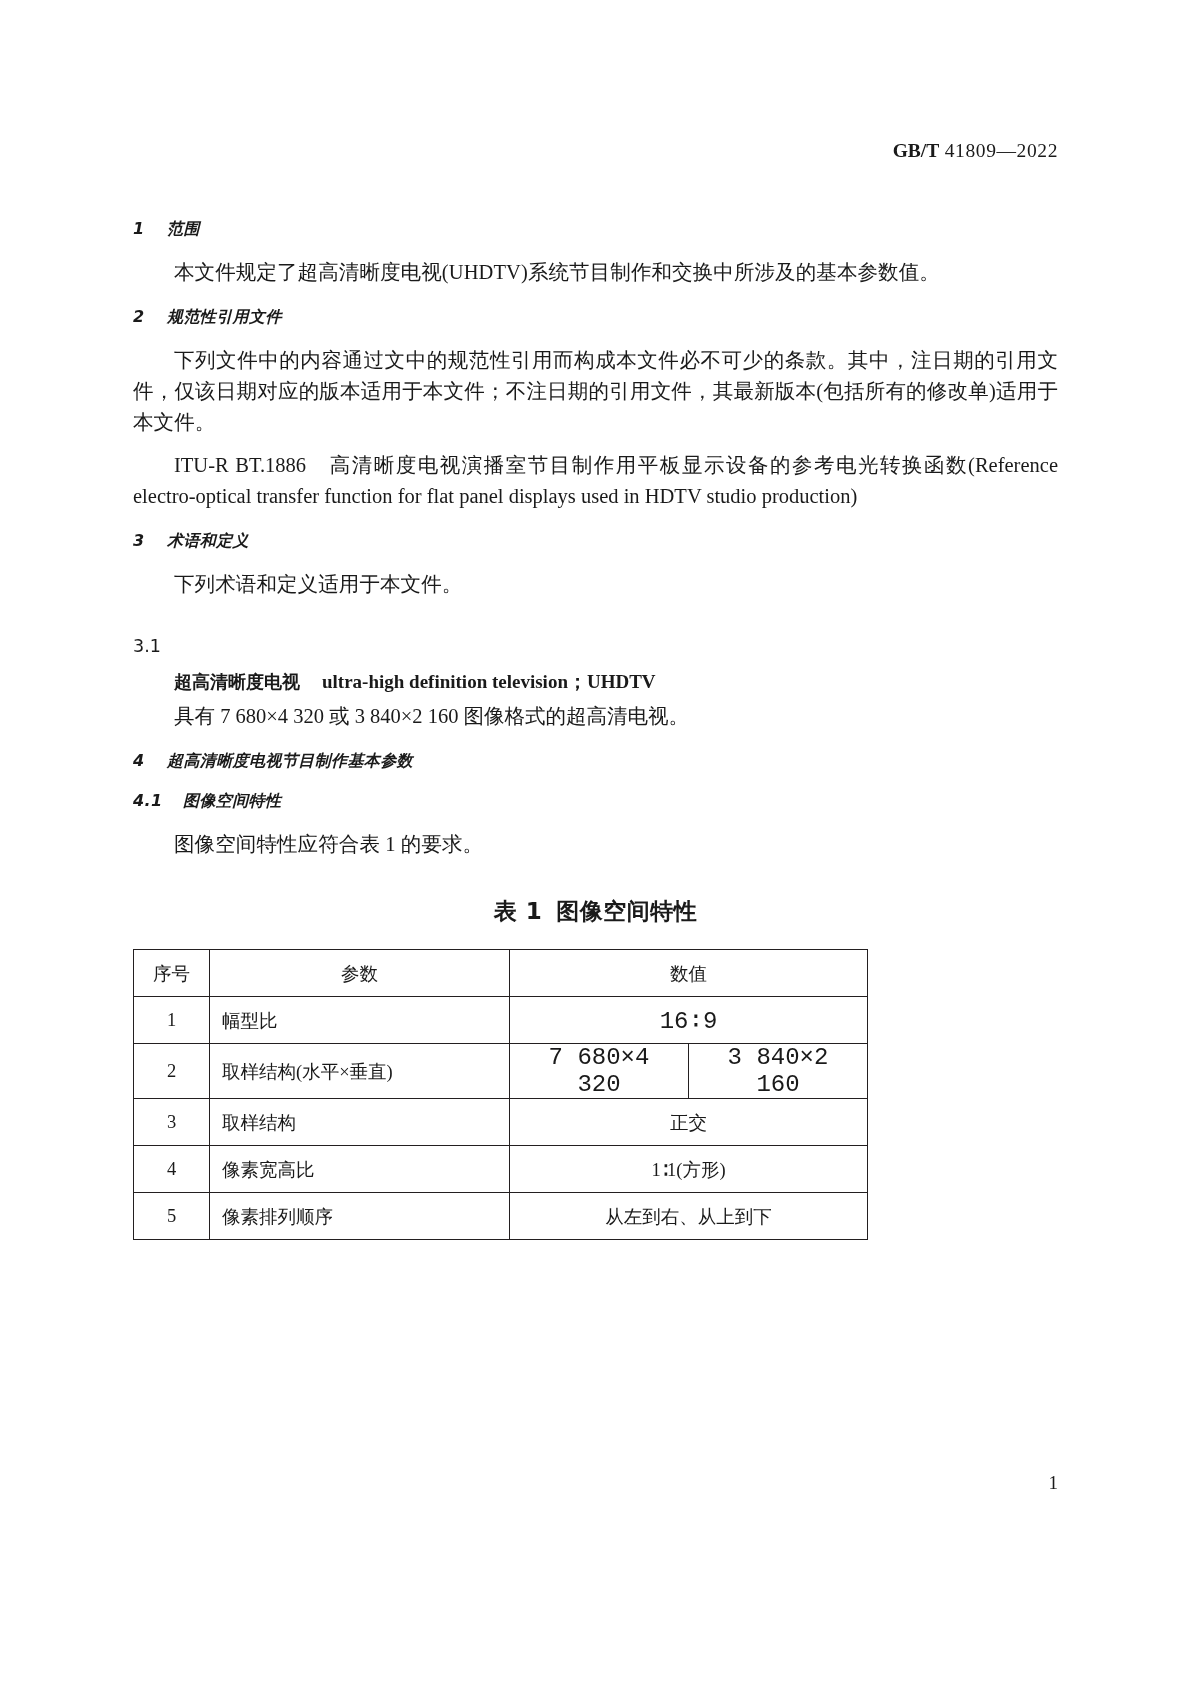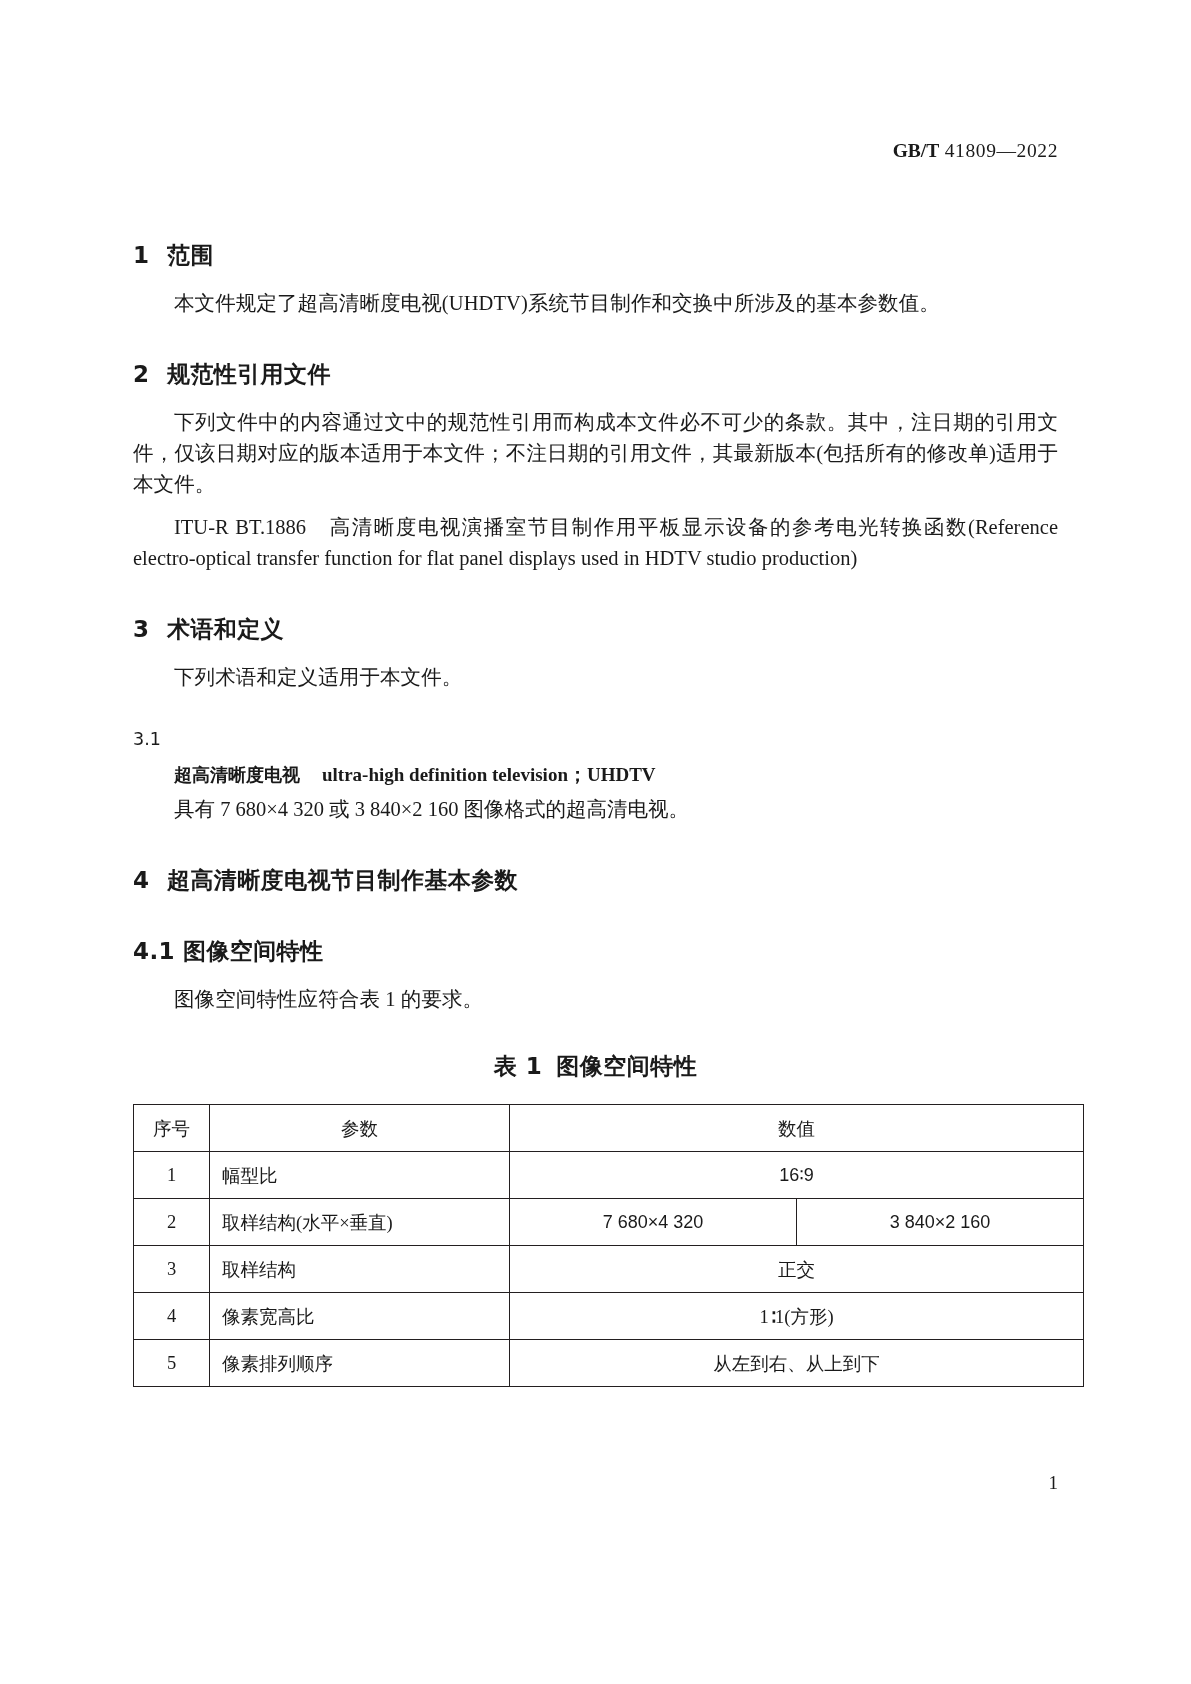--- a/index.html
+++ b/index.html
@@ -55,24 +55,25 @@
     line-height: 44px;
     letter-spacing: 1.5px;
     margin: 22px 0 0 0;
   }
   .doc-title .line2 { display: block; }
 
   
   .clause {
     font-family: "DejaVu Sans", "Liberation Sans", sans-serif;
     font-weight: bold;
-    font-size: 23px;
+    font-size: 16px;
     letter-spacing: 0.4px;
-    margin-top: 40px;
+    margin-top: 19px;
     margin-bottom: 0;
+    font-style: italic;
   }
   .clause .num {
     display: inline-block;
     min-width: 34px;
   }
   .clause.sub .num {
     min-width: 50px;
   }
   .clause-3-1 {
     font-family: "DejaVu Sans", "Liberation Sans", sans-serif;
@@ -127,38 +128,38 @@
     font-weight: bold;
     font-size: 23px;
     letter-spacing: 0.5px;
     margin-top: 36px;
   }
   .table-caption .cap-gap { display:inline-block; width: 14px; }
 
   table.spec {
     margin-top: 22px;
     border-collapse: collapse;
-    width: 951px;
+    width: 735px;
     table-layout: fixed;
     font-size: 18.5px;
   }
   table.spec td, table.spec th {
     border: 1px solid #231f20;
     height: 46px;
     padding: 0 12px;
     font-weight: normal;
     font-family: "Liberation Serif", "DejaVu Serif", serif;
   }
   table.spec td.c, table.spec th.c { text-align: center; }
   table.spec td.l { text-align: left; }
   table.spec .col-no { width: 76px; }
   table.spec .col-param { width: 300px; }
   table.spec .num-cell {
-    font-family: Liberation Sans, sans-serif;
-    font-size: 18px;
+    font-family: Liberation Mono, monospace;
+    font-size: 24px;
   }
 
   
   .folio {
     position: absolute;
     right: 133px;
     bottom: 190px;
     font-family: "Liberation Serif", "DejaVu Serif", serif;
     font-size: 19px;
   }

